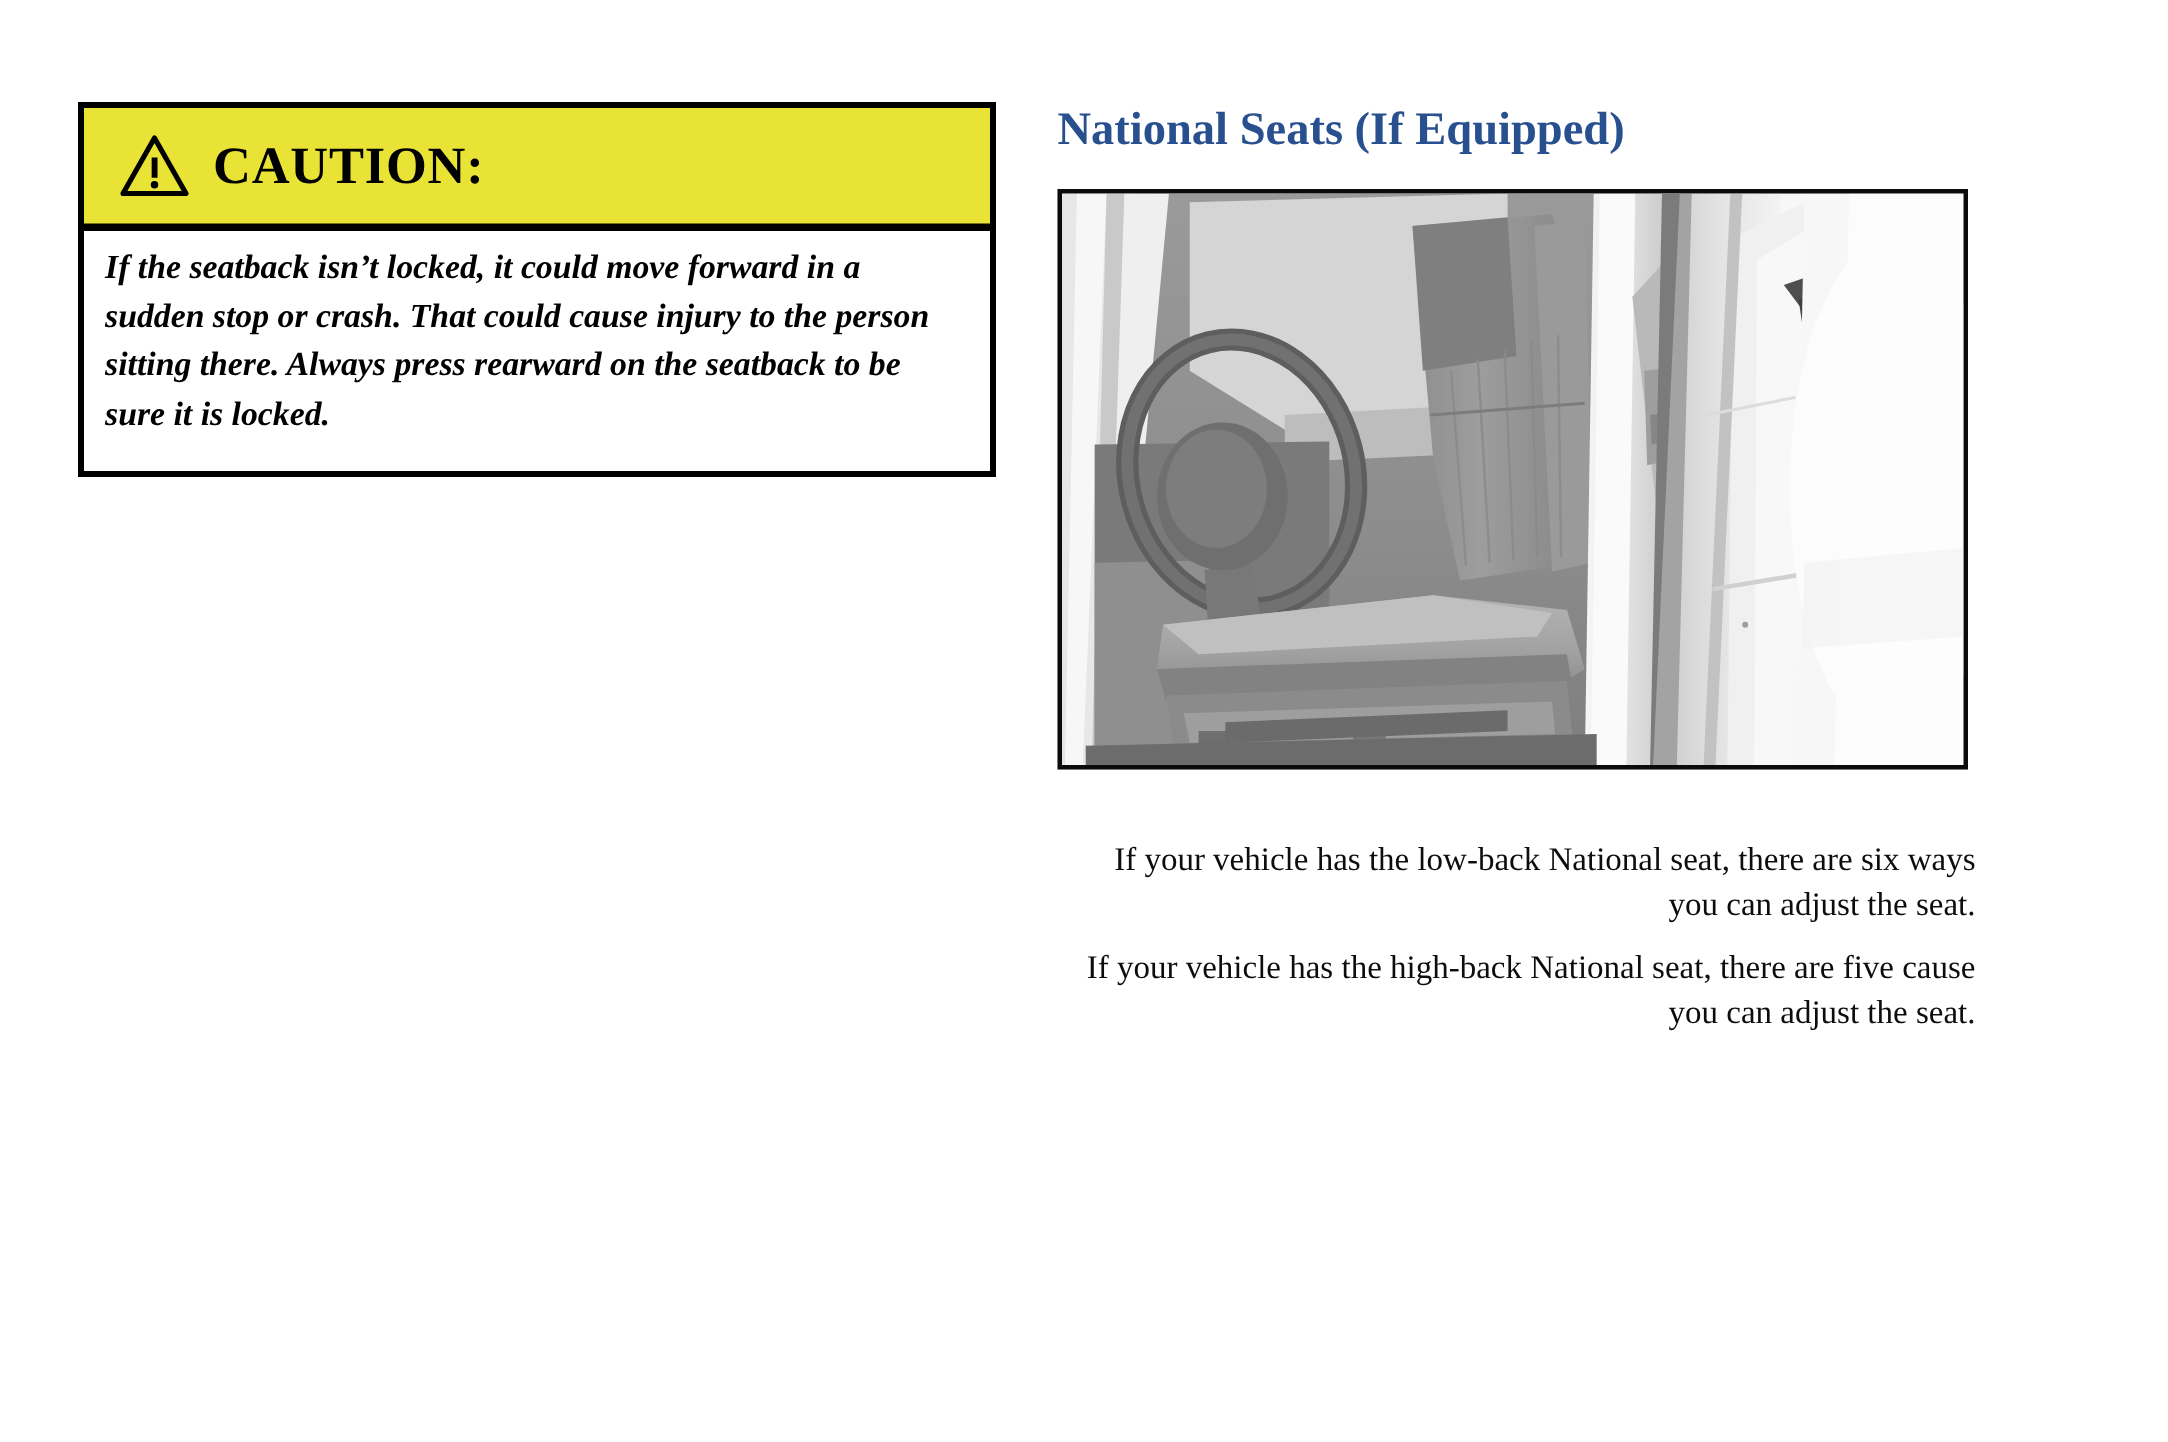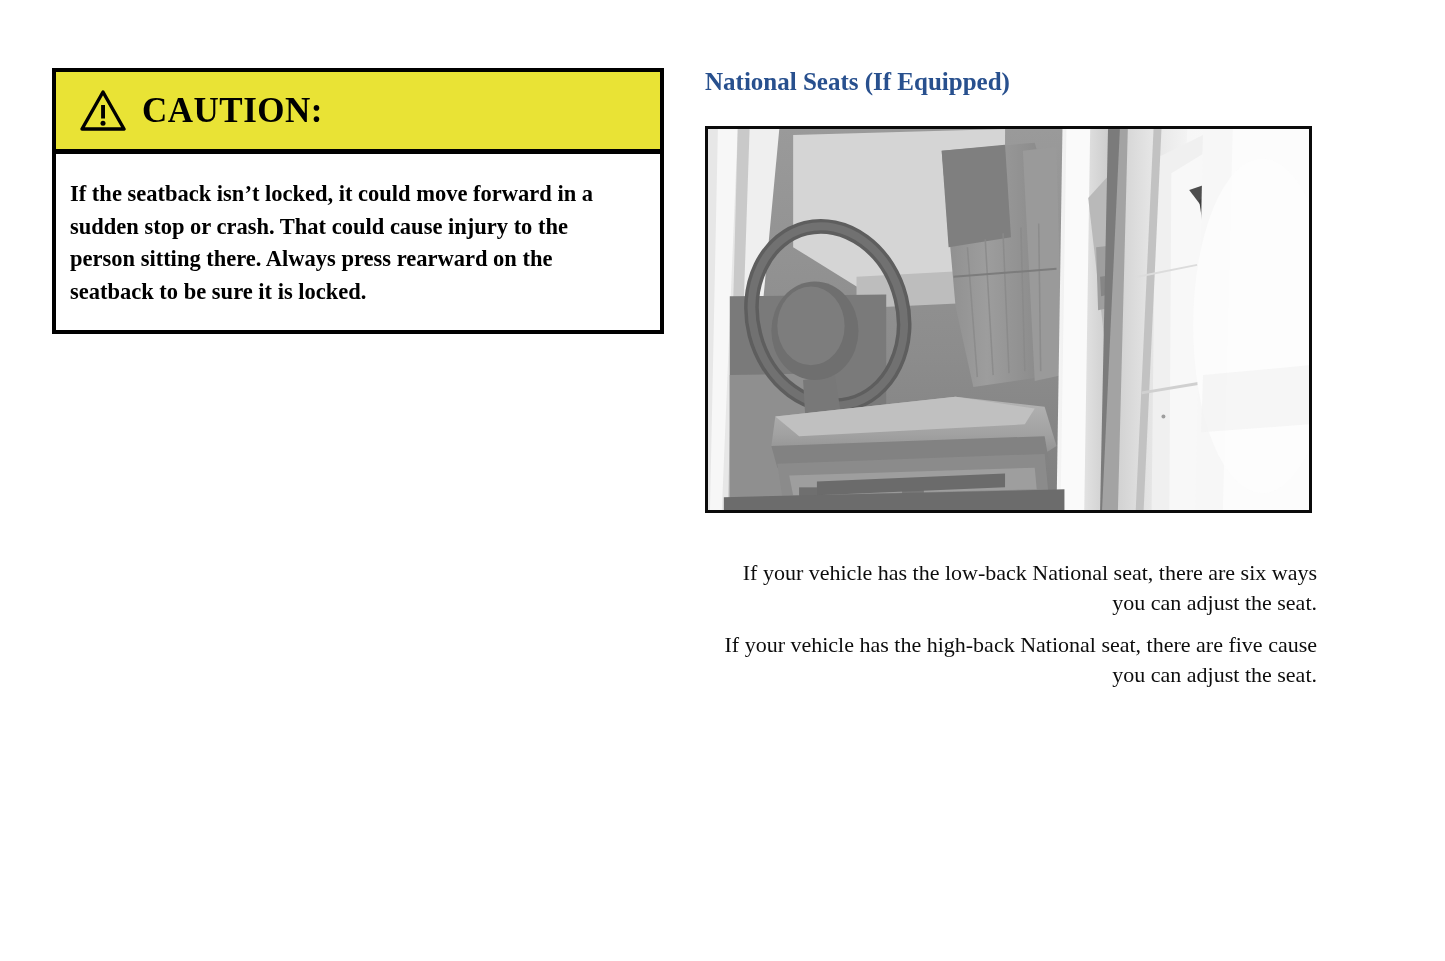--- a/index.html
+++ b/index.html
@@ -43,34 +43,35 @@
   .caution-title {
     font-size: 35px;
     font-weight: bold;
     color: #000000;
     letter-spacing: 0.5px;
     margin-left: 16px;
     line-height: 1;
     white-space: nowrap;
   }
   .caution-body {
-    padding: 24px 22px 22px 14px;
+    padding: 8px 22px 22px 14px;
+    font-style: italic;
   }
   .caution-body p {
     margin: 0;
     font-size: 22.5px;
     font-weight: bold;
     line-height: 32.5px;
     color: #000000;
   }
   .section-heading {
     position: absolute;
     left: 705px;
     top: 67px;
-    font-size: 25px;
+    font-size: 31px;
     font-weight: bold;
     color: #28508e;
     line-height: 1.2;
     white-space: nowrap;
   }
 
   .photo-frame {
     position: absolute;
     left: 705px;
     top: 126px;

